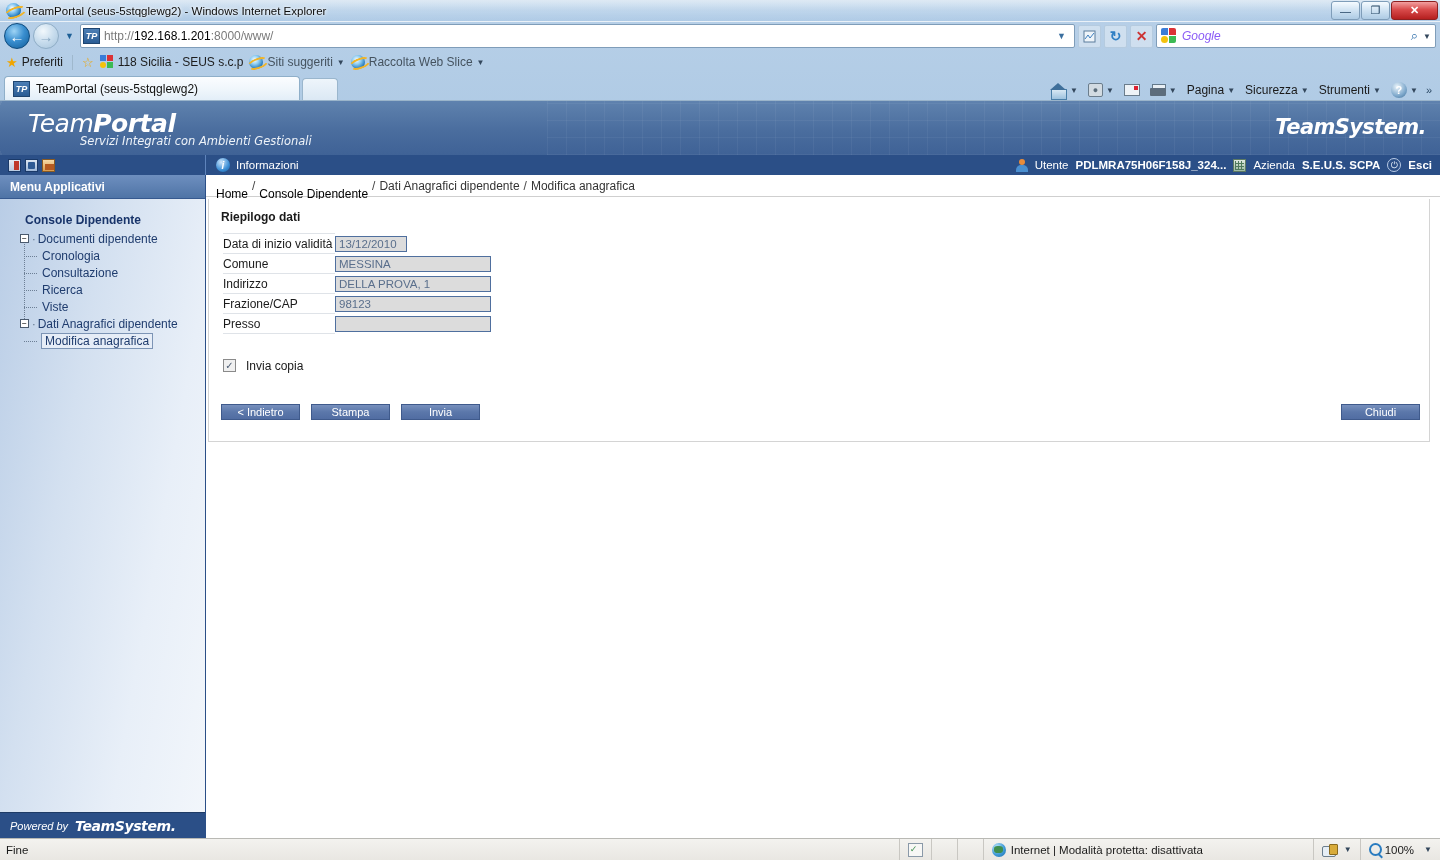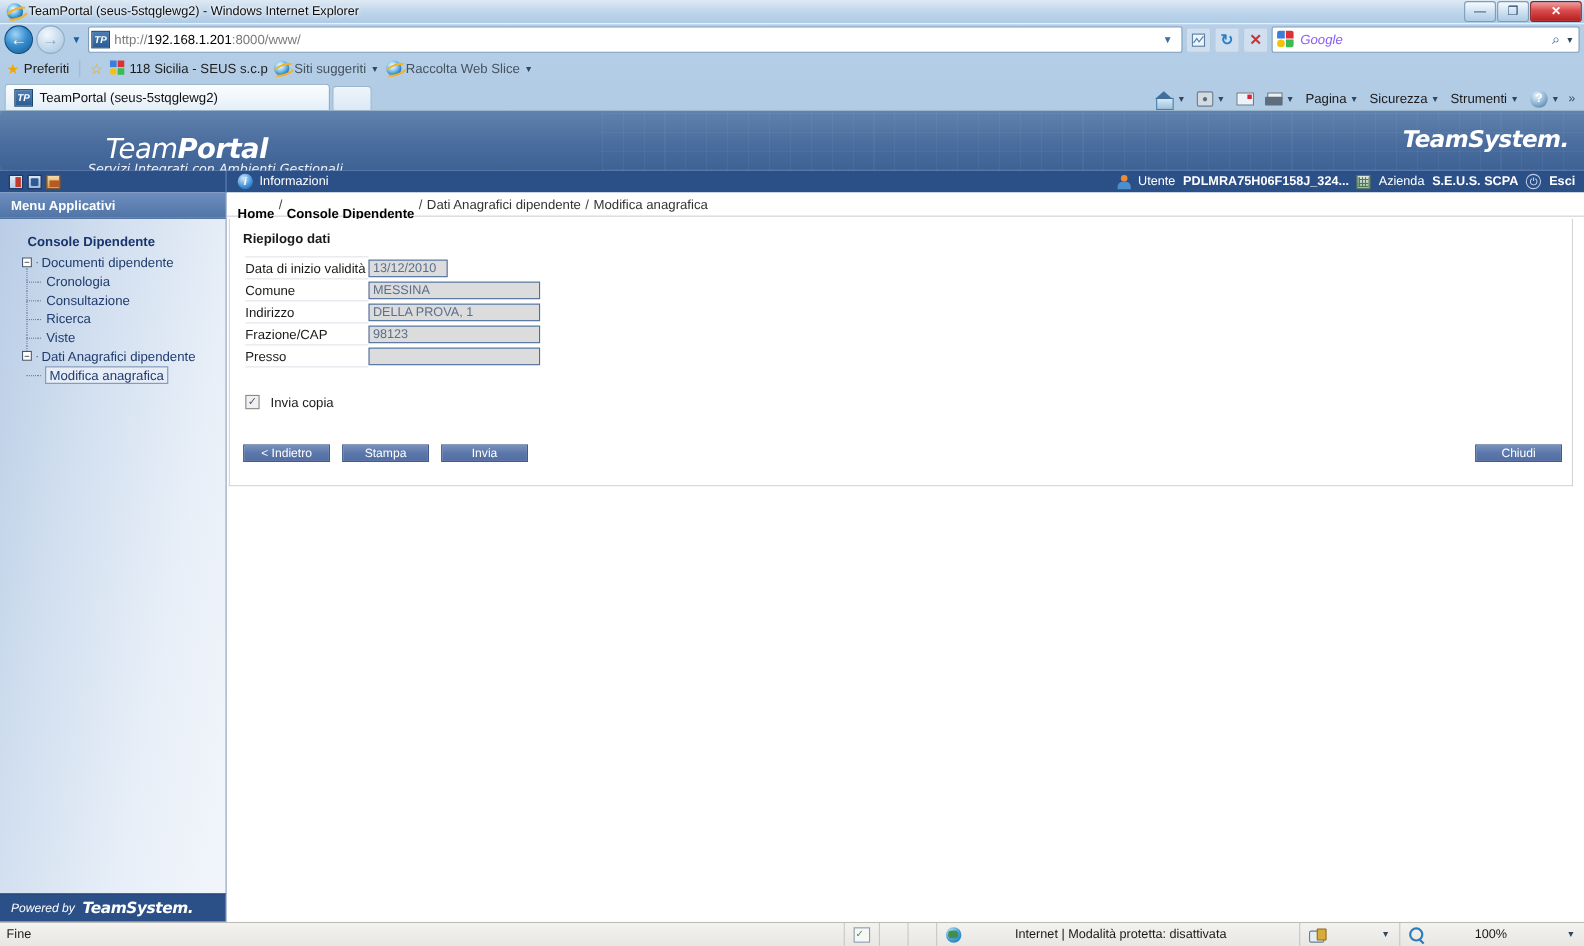--- a/index.html
+++ b/index.html
@@ -209,21 +209,21 @@
       linear-gradient(65deg, rgba(255,255,255,.05) 0 2px, transparent 2px 30px),
       linear-gradient(180deg,#5f82ae 0%, #4a6d9e 55%, #3f6296 100%);
   }
   .tp-banner::after {
     content: ""; position: absolute; right: 0; top: 0; width: 62%; height: 100%;
     background:
       repeating-linear-gradient(90deg, rgba(255,255,255,.055) 0 1px, transparent 1px 19px),
       repeating-linear-gradient(0deg, rgba(255,255,255,.055) 0 1px, transparent 1px 17px);
     opacity: .85;
   }
-  .tp-logo { position: absolute; left: 28px; top: 20px; z-index: 2; text-align: center; }
+  .tp-logo { position: absolute; left: 28px; top: 8px; z-index: 2; }
   .tp-logo .l1 {
     font-size: 25px; color: #fff; font-style: italic; letter-spacing: -.5px;
     font-family: "DejaVu Sans", sans-serif;
   }
   .tp-logo .l1 b { font-weight: bold; }
   .tp-logo .l2 {
     font-size: 11.5px; color: #eef3f9; font-style: italic;
     margin-top: -4px; margin-left: 52px;
     font-family: "DejaVu Sans", sans-serif;
   }
@@ -344,21 +344,21 @@
     font-size: 14px; font-weight: bold; font-style: italic;
     font-family: "DejaVu Sans", sans-serif; letter-spacing: -.4px;
   }
 
   
   .content { flex: 1; background: #fff; display: flex; flex-direction: column; min-width: 0; }
   .breadcrumb {
     height: 22px; display: flex; align-items: center; padding-left: 10px;
     font-size: 12px; color: #333; border-bottom: 1px solid #cfcfcf;
   }
-  .breadcrumb .bold { font-weight: bold; color: #000; margin-top: 16px; }
+  .breadcrumb .bold { font-weight: normal; color: #000; margin-top: 16px; }
   .breadcrumb .sl { margin: 0 4px; color: #444; }
 
   .panel {
     margin: 2px 10px 0 2px;
     border: 1px solid #d4d4d4; border-top: none;
     background: #fff;
     display: flex; flex-direction: column;
   }
   .panel-title {
     font-size: 12px; font-weight: bold; color: #1a1a1a;
@@ -409,21 +409,21 @@
   .btn.right { margin-right: 0; margin-left: auto; }
   .panel-spacer { height: 20px; }
 
   
   .statusbar {
     height: 22px; flex: none; display: flex; align-items: center;
     background: linear-gradient(180deg,#f3f2ef,#e9e7e2);
     border-top: 1px solid #b9b9b4; font-size: 11.5px; color: #1a1a1a;
   }
   .st-text { padding-left: 6px; }
-  .st-seg { border-left: 1px solid #c9c7c2; height: 100%; display: flex; align-items: center; padding: 0 8px; gap: 44px; }
+  .st-seg { border-left: 1px solid #c9c7c2; height: 100%; display: flex; align-items: center; padding: 0 8px; }
   .st-grow { flex: 1; }
   .globe {
     width: 14px; height: 14px; border-radius: 50%; flex: none;
     background: radial-gradient(circle at 35% 30%, #bfe6fb, #3f9bd8 55%, #1b6aa8);
     position: relative; margin-right: 5px;
   }
   .globe::after {
     content:""; position:absolute; left:2px; top:3px; width:9px; height:7px;
     background:#3f8f4e; border-radius: 40%;
   }

